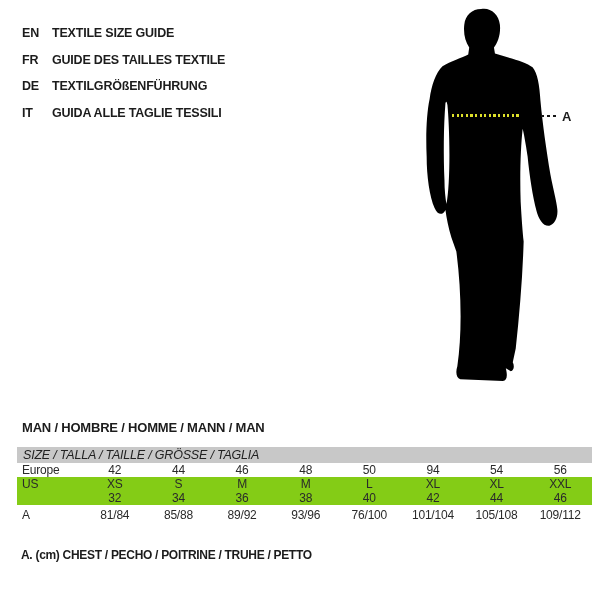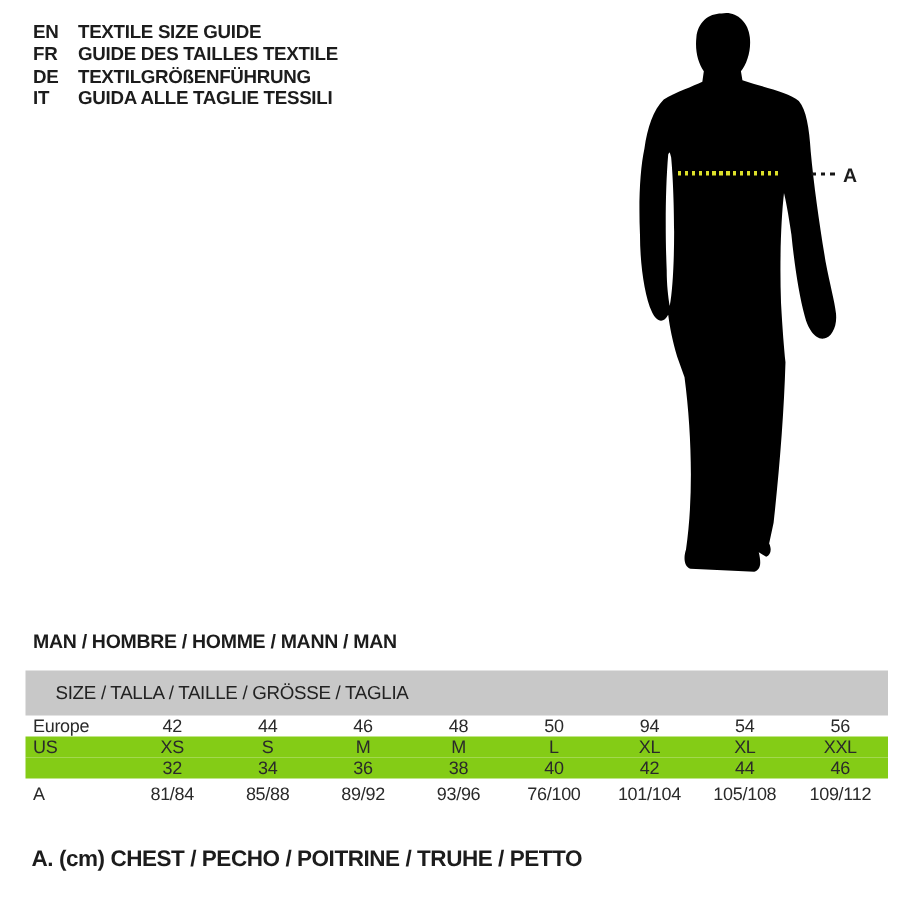--- a/index.html
+++ b/index.html
@@ -2,21 +2,21 @@
 <html><head>
 <meta charset="utf-8">
 <style>
   html,body{margin:0;padding:0;background:#fff;}
   .stage{
     position:relative;width:600px;height:600px;background:#ffffff;overflow:hidden;
     font-family:"Liberation Sans","DejaVu Sans",sans-serif;color:#1c1c1c;
   }
   
   .lang-list{position:absolute;left:22px;top:14px;}
-  .lang-row{display:flex;height:14.7px;align-items:center;}
+  .lang-row{display:flex;height:14.7px;align-items:flex-start;margin-top:12px;}
   .lang-code{width:30px;font-size:12.5px;font-weight:700;letter-spacing:-0.2px;}
   .lang-label{font-size:12.5px;font-weight:700;letter-spacing:-0.2px;white-space:nowrap;}
   
   .categories{position:absolute;left:21px;top:103px;}
   .cat-line{font-size:13px;font-weight:700;letter-spacing:-0.3px;line-height:17.5px;white-space:nowrap;}
   
   .figure{position:absolute;left:420px;top:6px;width:140px;height:386px;}
   .figure svg{display:block;width:100%;height:100%;}
   .dash-yellow{
     position:absolute;left:452px;top:114px;width:67px;height:3px;
@@ -25,30 +25,30 @@
   .dash-black{
     position:absolute;left:541px;top:115px;width:18px;height:2.4px;
     background:repeating-linear-gradient(90deg,#161616 0 3px,transparent 3px 6.2px);
   }
   .measure-label{position:absolute;left:562px;top:109px;font-size:13px;font-weight:700;}
   
   .man-title{position:absolute;left:22px;top:420px;font-size:13px;font-weight:700;letter-spacing:-0.2px;white-space:nowrap;}
   
   .size-table{position:absolute;left:17px;top:447px;width:575px;}
   .t-header{
-    height:30px;background:#c8c8c8;display:flex;align-items:center;
-    padding-left:20px;font-size:12.5px;font-weight:400;color:#222;letter-spacing:-0.2px;box-sizing:border-box;
+    height:16px;background:#c8c8c8;display:flex;align-items:center;
+    padding-left:6px;font-size:12.5px;font-weight:400;color:#222;letter-spacing:-0.2px;box-sizing:border-box;font-style:italic;
   }
   .t-row{display:flex;align-items:center;height:14px;}
   .t-row.alt{background:#84cc16;}
   .t-row.last{height:19px;align-items:flex-start;padding-top:3px;box-sizing:border-box;}
   .t-label{width:66px;padding-left:5px;font-size:12px;color:#2a2a2a;letter-spacing:-0.2px;box-sizing:border-box;}
   .t-cell{flex:1;text-align:center;font-size:12px;color:#2a2a2a;letter-spacing:-0.2px;}
   
-  .footnote{position:absolute;left:21px;top:548px;font-size:15px;font-weight:700;letter-spacing:-0.3px;white-space:nowrap;margin-top:16px;}
+  .footnote{position:absolute;left:21px;top:548px;font-size:12px;font-weight:700;letter-spacing:-0.3px;white-space:nowrap;}
 </style>
 </head>
 <body>
 
 <div class="stage">
 
   <div class="lang-list">
     <div class="lang-row">
       <span class="lang-code">EN</span>
       <span class="lang-label">TEXTILE SIZE GUIDE</span>

